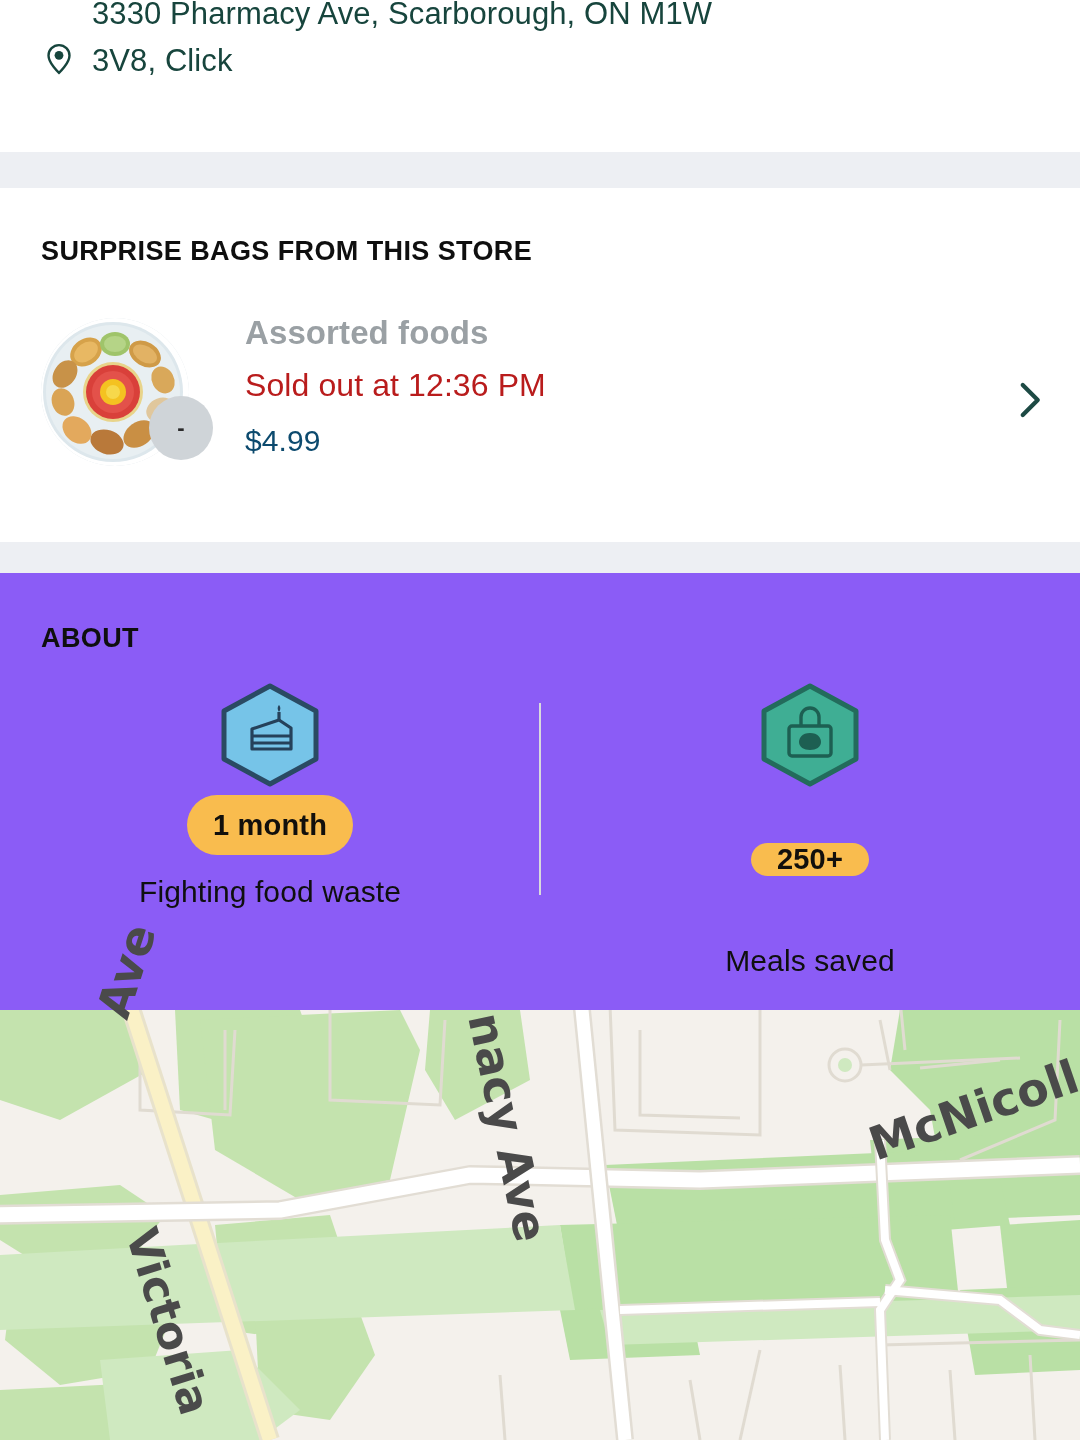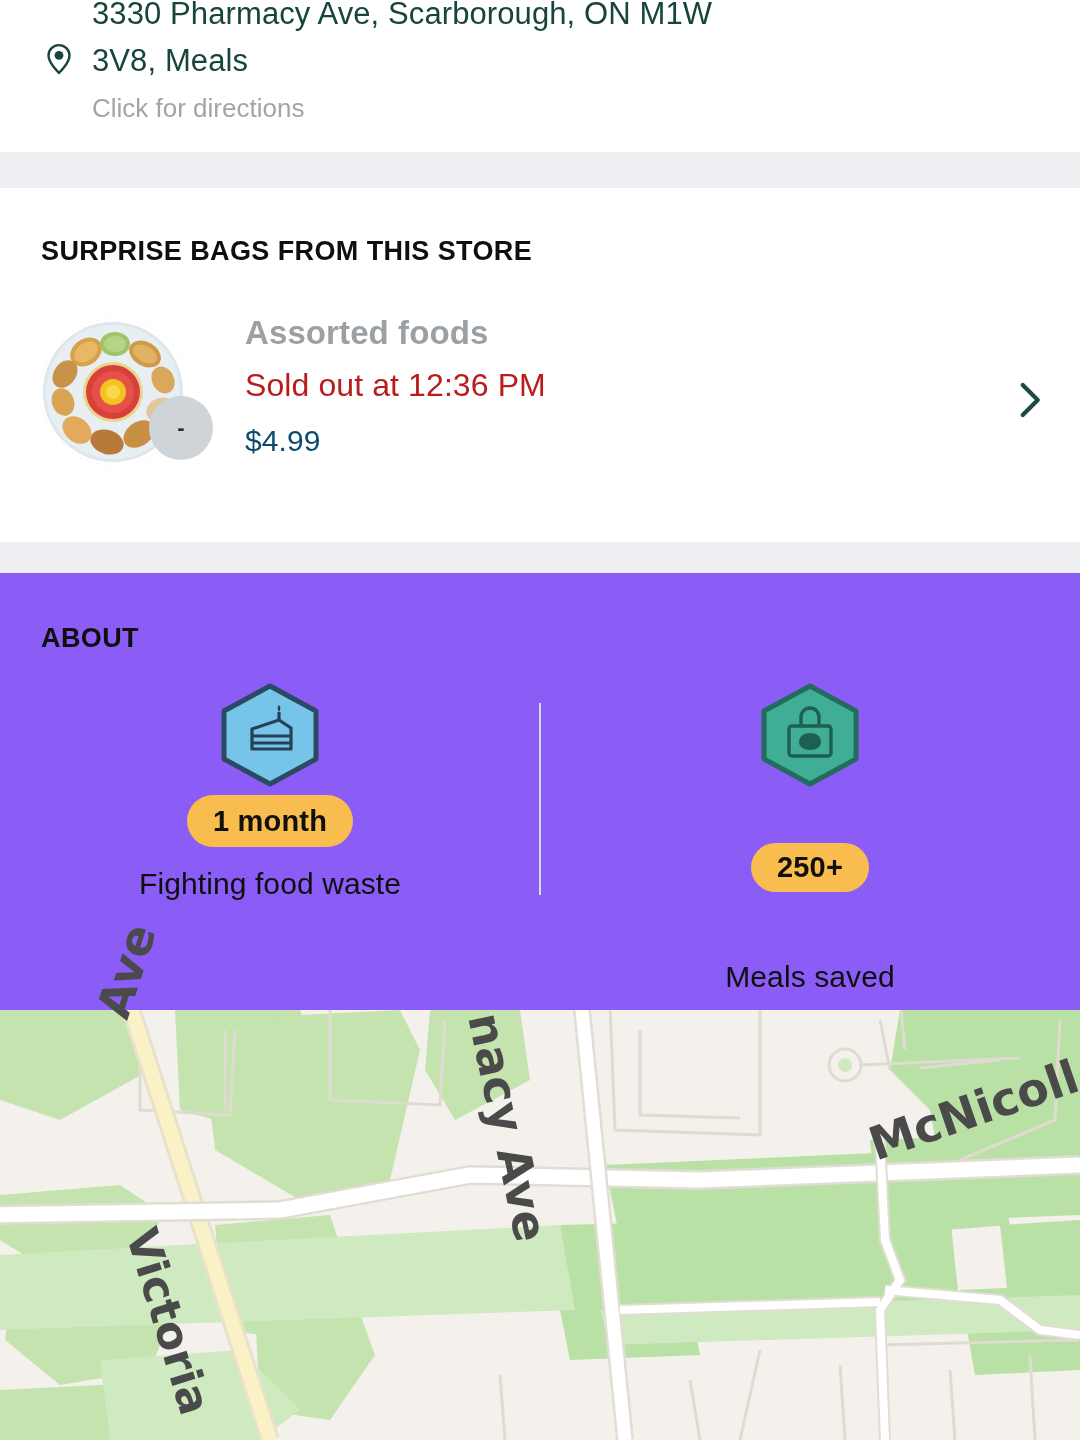--- a/index.html
+++ b/index.html
@@ -133,25 +133,25 @@
     position: absolute; top: 0;
     width: 540px; height: 280px;
     display: flex; flex-direction: column; align-items: center;
   }
   #stat-left { left: 0; }
   #stat-right { left: 540px; gap: 48px; }
   .hexwrap { width: 102px; height: 104px; }
   .pill {
     margin-top: 8px;
     min-width: 108px;
-    height: 52px;
+    height: 60px;
     border-radius: 30px;
     background: #f9bc4e;
     display: flex; align-items: center; justify-content: center;
-    padding: 8px 26px;
+    padding: 0 26px;
     font-size: 29px; font-weight: 700; color: #12100c;
     letter-spacing: 0.2px;
   }
   .stat-label {
     margin-top: 20px;
     font-size: 30px; font-weight: 400; color: #0f0f0f;
     letter-spacing: 0.1px;
   }
 
   
@@ -183,22 +183,21 @@
 
   <section class="address-block">
     <span class="addr-pin">
       <svg viewBox="0 0 24 24" width="34" height="34">
         <path d="M12 2.2c-4.1 0-7.4 3.3-7.4 7.3 0 5.5 7.4 12.3 7.4 12.3s7.4-6.8 7.4-12.3c0-4-3.3-7.3-7.4-7.3z" fill="none" stroke="#17453d" stroke-width="1.7"></path>
         <circle cx="12" cy="9.4" r="3.1" fill="#17453d"></circle>
       </svg>
     </span>
     <div class="addr-lines">
       <div class="addr-text">3330 Pharmacy Ave, Scarborough, ON M1W</div>
-      <div class="addr-text">3V8, Meals</div>
-      <div class="addr-sub">Click for directions</div>
+      <div class="addr-text">3V8, Click</div>
     </div>
   </section>
 
   <div class="band" id="band1"></div>
 
   <section class="sec-bags">
     <h2 class="sec-title" id="bags-title">SURPRISE BAGS FROM THIS STORE</h2>
 
     <div class="bag-row">
       <div class="bag-thumb-wrap">

